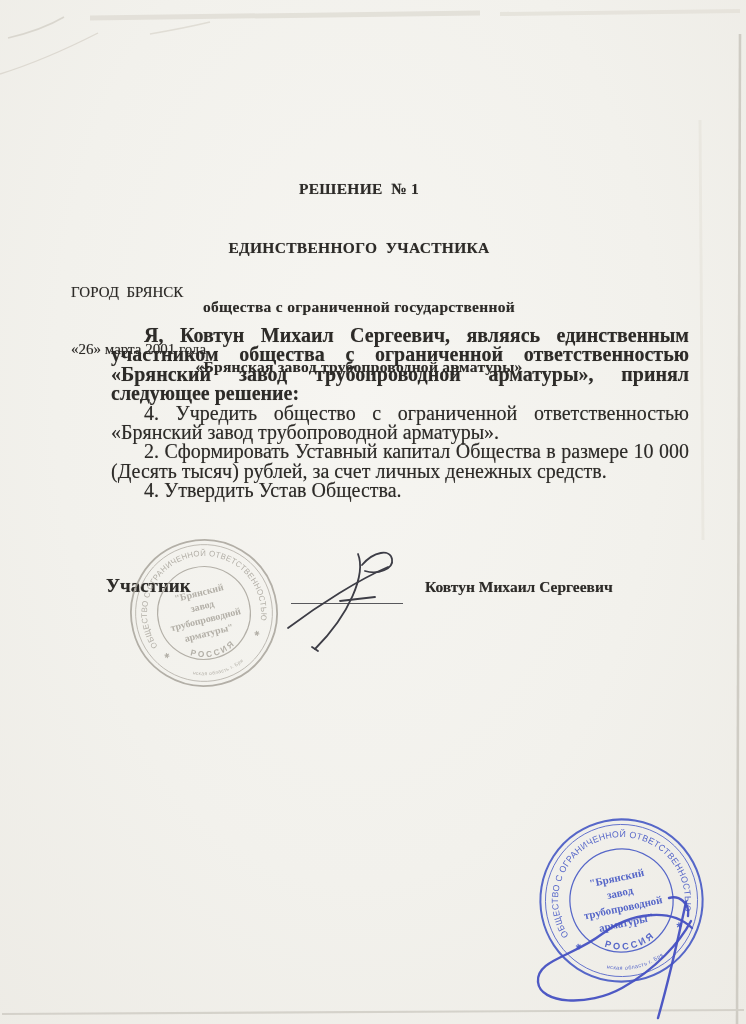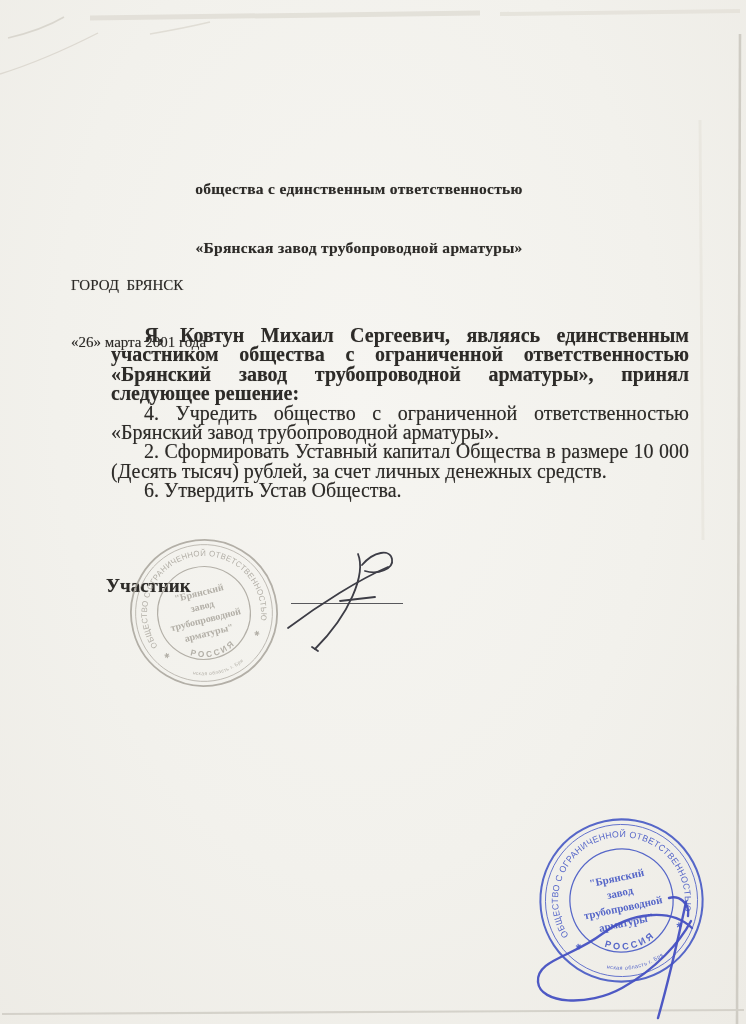--- a/index.html
+++ b/index.html
@@ -11,21 +11,21 @@
   }
   .scan-artifacts { position:absolute; left:0; top:0; z-index:1; }
   .txt { text-shadow: 0 0 0.7px rgba(45,43,40,0.45); }
 
   .heading {
     position:absolute; z-index:2; top:139px; left:70px; width:578px;
     text-align:center; font-weight:bold; font-size:15.5px; line-height:19.8px;
     letter-spacing:0.3px; white-space:pre-wrap;
   }
   .place-date {
-    position:absolute; z-index:2; top:238px; left:71px;
+    position:absolute; z-index:2; top:245px; left:71px;
     font-size:15px; line-height:19px; white-space:pre-wrap;
   }
   .body-text {
     position:absolute; z-index:2; top:326px; left:70px; width:578px;
     font-size:20px; line-height:19.4px; text-align:justify;margin-left:41px;
   }
   .body-text p { margin:0; text-indent:33px; }
   .body-text .intro { font-weight:bold; }
 
   .sig-role  { position:absolute; z-index:2; left:106px; top:575px; font-weight:bold; font-size:19px; }
@@ -63,38 +63,41 @@
     <line x1="500" y1="14" x2="740" y2="11" stroke="#e4e1d9" stroke-width="4" opacity="0.8"></line>
     <path d="M 8 38 Q 42 30 64 17" stroke="#d9d6ce" stroke-width="1.6" fill="none"></path>
     <path d="M 0 74 Q 45 60 98 33" stroke="#ddd9d1" stroke-width="1.4" fill="none"></path>
     <path d="M 150 34 Q 185 28 210 22" stroke="#e0ddd5" stroke-width="1.4" fill="none"></path>
     <line x1="740" y1="34" x2="737" y2="1024" stroke="#ccc9c1" stroke-width="2.6" opacity="0.9"></line>
     <line x1="2" y1="1014" x2="744" y2="1010" stroke="#d2cfc7" stroke-width="2.2" opacity="0.9"></line>
     <line x1="700" y1="120" x2="703" y2="540" stroke="#e6e3db" stroke-width="3" opacity="0.6"></line>
   </svg>
 
   <div class="heading txt">
-    <div>общества с единственным ответственностью</div>
+    <div>РЕШЕНИЕ  № 1</div>
+    <div>ЕДИНСТВЕННОГО  УЧАСТНИКА</div>
+    <div>общества с ограниченной государственной</div>
     <div>«Брянская завод трубопроводной арматуры»</div>
   </div>
 
   <div class="place-date txt">
     <div>ГОРОД  БРЯНСК</div>
     <div>«26» марта 2001 года</div>
   </div>
 
   <div class="body-text txt">
     <p class="intro">Я, Ковтун Михаил Сергеевич, являясь единственным участником общества с ограниченной ответственностью «Брянский завод трубопроводной арматуры», принял следующее решение:</p>
     <p>4. Учредить общество с ограниченной ответственностью «Брянский завод трубопроводной арматуры».</p>
     <p>2. Сформировать Уставный капитал Общества в размере 10 000 (Десять тысяч) рублей, за счет личных денежных средств.</p>
-    <p>6. Утвердить Устав Общества.</p>
+    <p>4. Утвердить Устав Общества.</p>
   </div>
 
   <div class="sig-role txt">Участник</div>
   <div class="sig-line"></div>
+  <div class="sig-name txt">Ковтун Михаил Сергеевич</div>
 
   <div class="stamp stamp-gray">
     <svg viewBox="0 0 200 200">
       <defs>
         <path id="g-arcTop" d="M 32.05 131.7 A 75 75 0 1 1 167.95 131.7" fill="none"></path>
         <path id="g-arcCountry" d="M 68.4 148.6 A 58 58 0 0 0 131.6 148.6" fill="none"></path>
         <path id="g-arcRegion" d="M 65.3 174.3 A 82 82 0 0 0 134.7 174.3" fill="none"></path>
       </defs>
       <circle cx="100" cy="100" r="96" stroke-width="2.4"></circle>
       <circle cx="100" cy="100" r="90" stroke-width="1"></circle>

